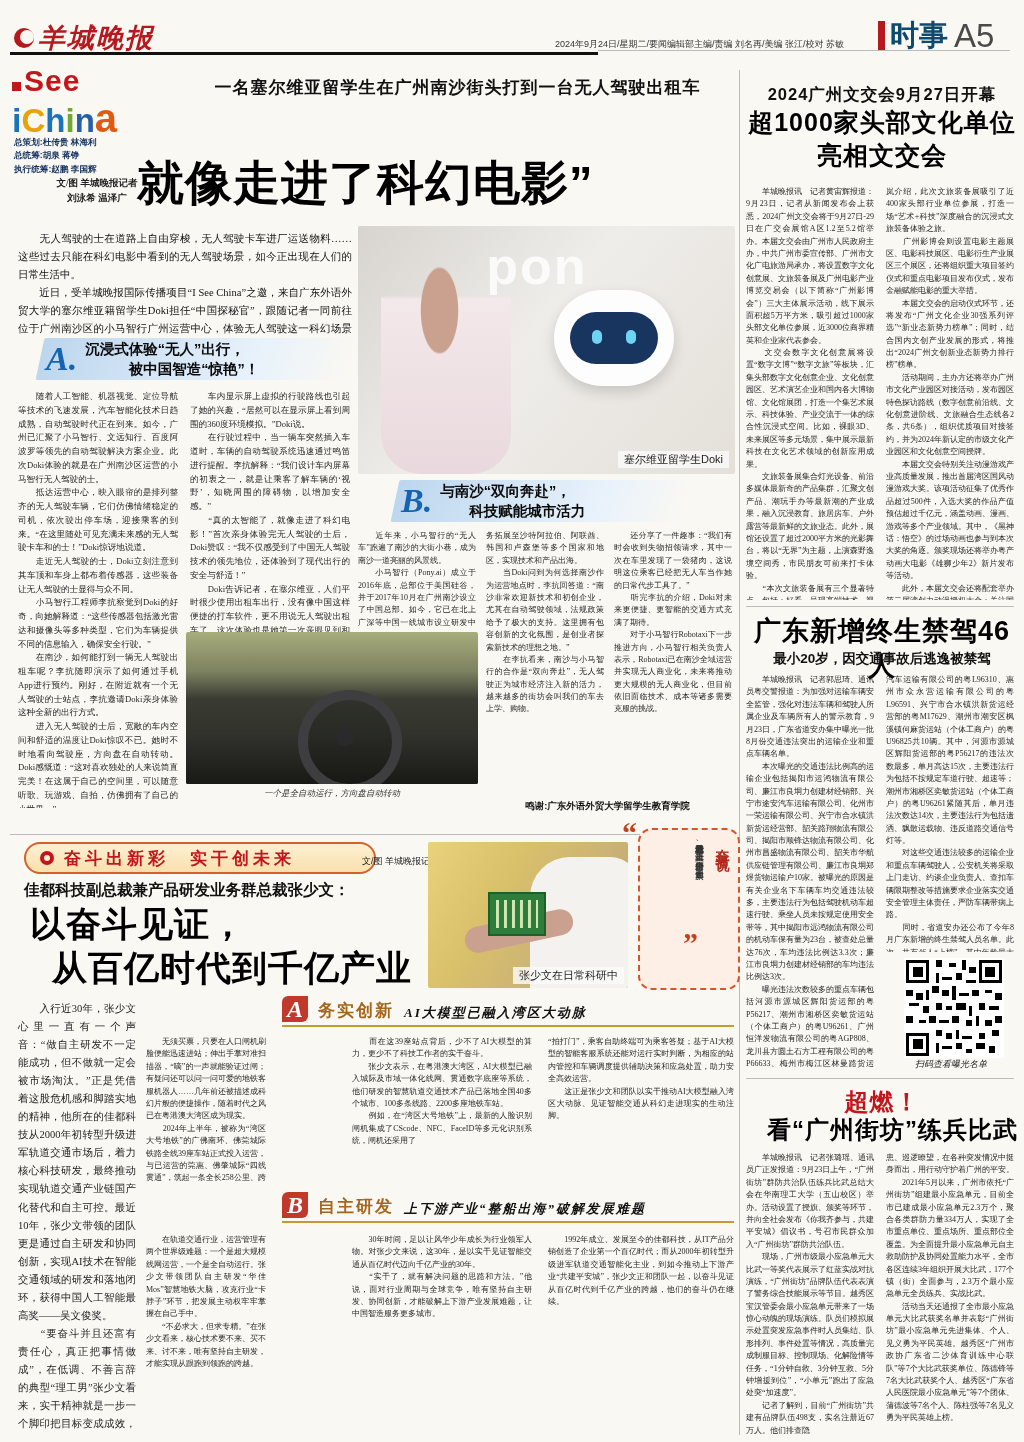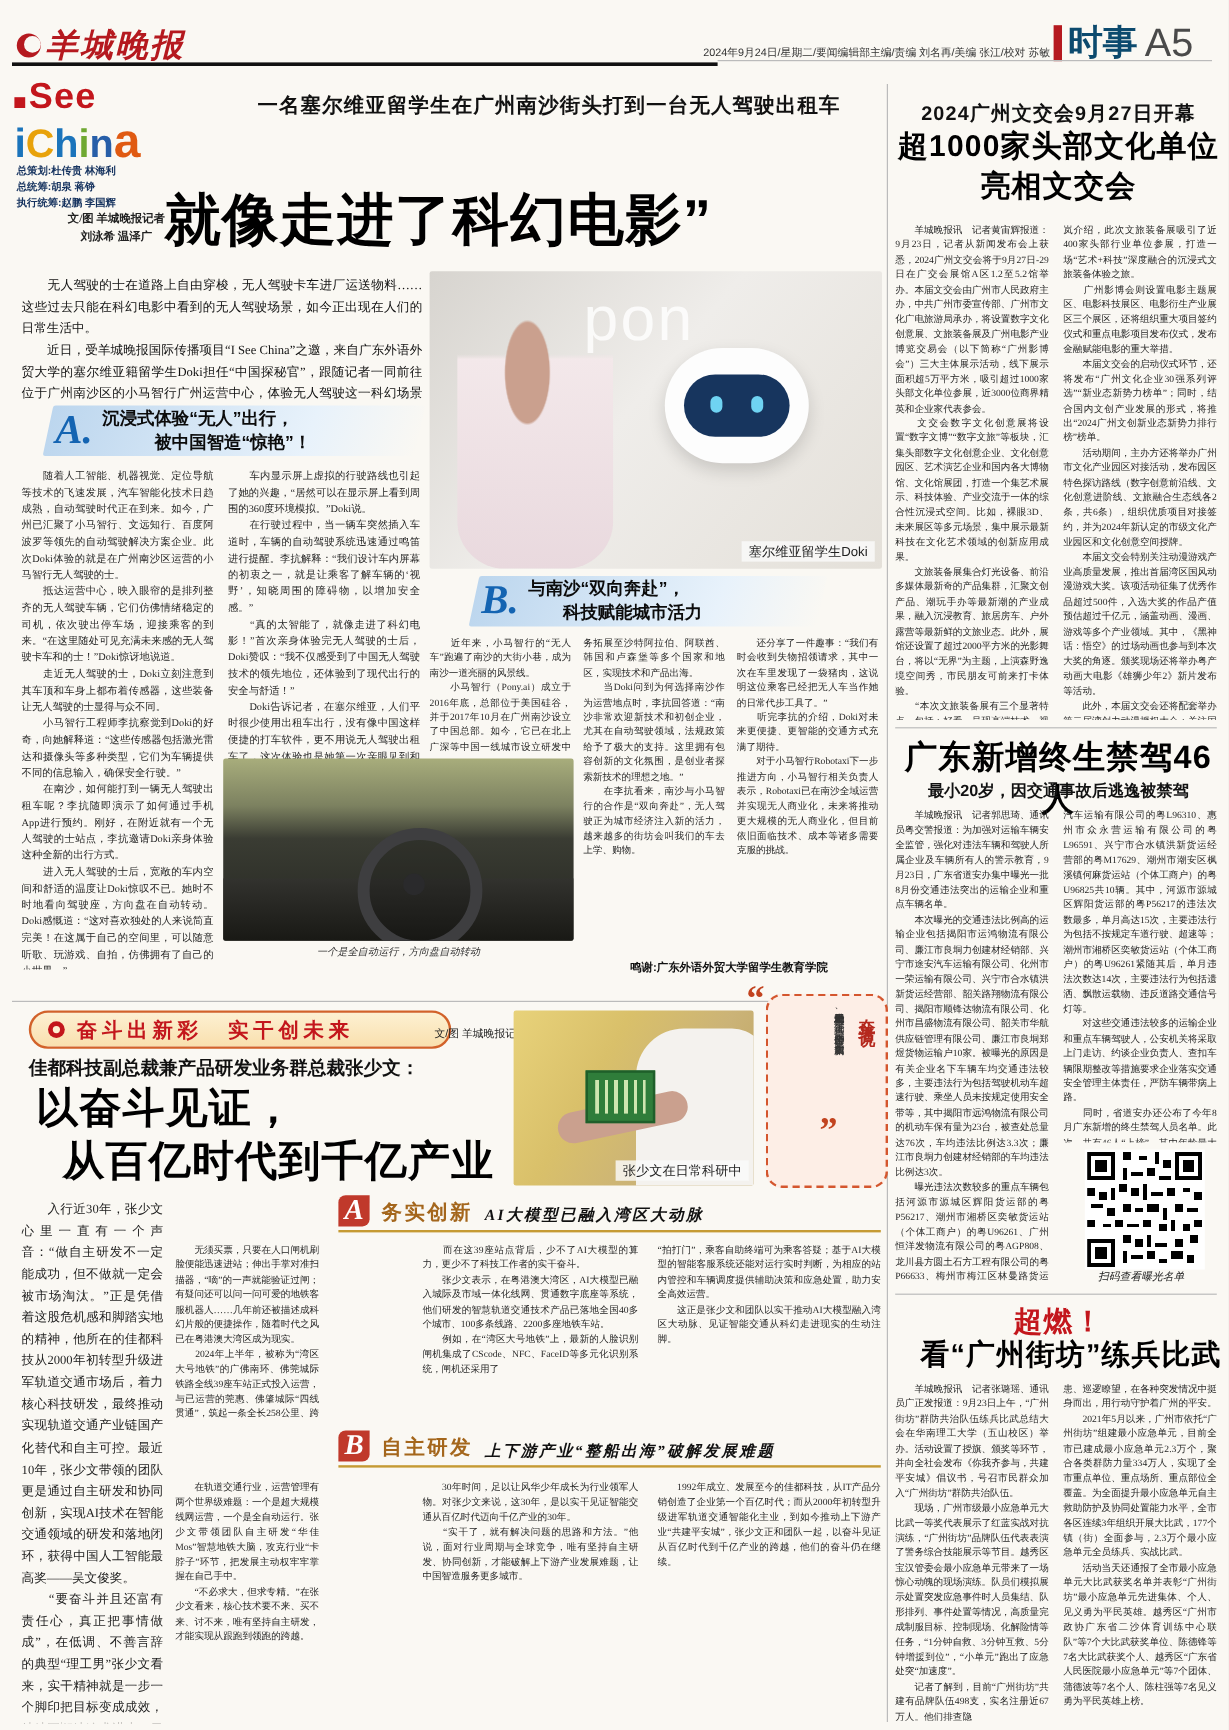--- a/index.html
+++ b/index.html
@@ -48,21 +48,21 @@
 
   .photo{overflow:hidden;border-radius:2px;}
   .caption-on{position:absolute;right:6px;bottom:6px;background:rgba(250,250,250,.82);
               font-size:11px;padding:1px 6px;color:#222;font-family:"Liberation Sans",sans-serif;}
   .caption-under{font-size:8.5px;font-style:italic;color:#333;text-align:center;}
   .credit-line{font-size:9.5px;font-weight:bold;text-align:center;color:#111;font-family:"Liberation Sans",sans-serif;}
 
   
   .ph-doki{background:linear-gradient(130deg,#d7d4cf 0%,#efedea 45%,#e4e0d9 100%);}
   .ph-doki .pony-word{position:absolute;left:34%;top:4%;font-family:"Liberation Sans",sans-serif;
-      font-weight:400;font-size:52px;color:rgba(255,255,255,.8);letter-spacing:2px;}
+      font-weight:700;font-size:52px;color:rgba(255,255,255,.8);letter-spacing:2px;}
   .robot-head{position:absolute;left:52%;top:26%;width:120px;height:96px;background:#fdfdfd;
       border-radius:48px;box-shadow:0 6px 14px rgba(0,0,0,.15);}
   .robot-face{position:absolute;left:16px;top:22px;width:88px;height:52px;background:#17355e;border-radius:26px;}
   .robot-eye{position:absolute;top:18px;width:10px;height:14px;background:#6fd3f2;border-radius:5px;}
   .person-blob{position:absolute;left:6%;top:12%;width:130px;height:88%;
       background:radial-gradient(ellipse at 45% 25%,#caa08e 0%,#caa08e 18%,rgba(0,0,0,0) 19%),
                  linear-gradient(180deg,rgba(0,0,0,0) 18%,#f3e8ea 20%,#e9d9de 100%);border-radius:40px;}
   .ph-car{background:linear-gradient(180deg,#a8ad7c 0%,#7c8160 26%,#3a3c33 44%,#23241f 100%);}
   .wheel{position:absolute;right:26%;top:38%;width:84px;height:84px;border:10px solid #3e3e40;
          border-radius:50%;background:rgba(20,20,20,.25);}
@@ -111,21 +111,21 @@
 </head>
 <body>
 
 <div id="page">
 
   <div class="abs" style="left:14px;top:20px;display:flex;align-items:center;">
     <span class="mast-icon"></span>
     <span class="masthead">羊城晚报</span>
   </div>
   <div class="abs head-rule" style="left:10px;top:52px;width:588px;"></div>
-  <div class="abs dateline" style="left:555px;top:38px;width:320px;text-align:right;">2024年9月24日/星期二/要闻编辑部主编/责编 刘名再/美编 张江/校对 苏敏</div>
+  <div class="abs dateline" style="left:555px;top:38px;width:320px;">2024年9月24日/星期二/要闻编辑部主编/责编 刘名再/美编 张江/校对 苏敏</div>
   <div class="abs" style="left:878px;top:16px;white-space:nowrap;">
     <span class="sec-bar"></span><span class="sec-name">时事</span><span class="page-no">A5</span>
   </div>
   <div class="abs hairline" style="left:598px;top:50px;width:412px;height:1px;"></div>
 
   <div class="abs hairline" style="left:739px;top:70px;width:1px;height:1365px;"></div>
 
   <div class="abs logo-box" style="left:12px;top:66px;width:170px;">
     <div><span class="logo-dot"></span><span class="logo-see">See</span></div>
     <div class="logo-china" style="margin-top:2px;">

